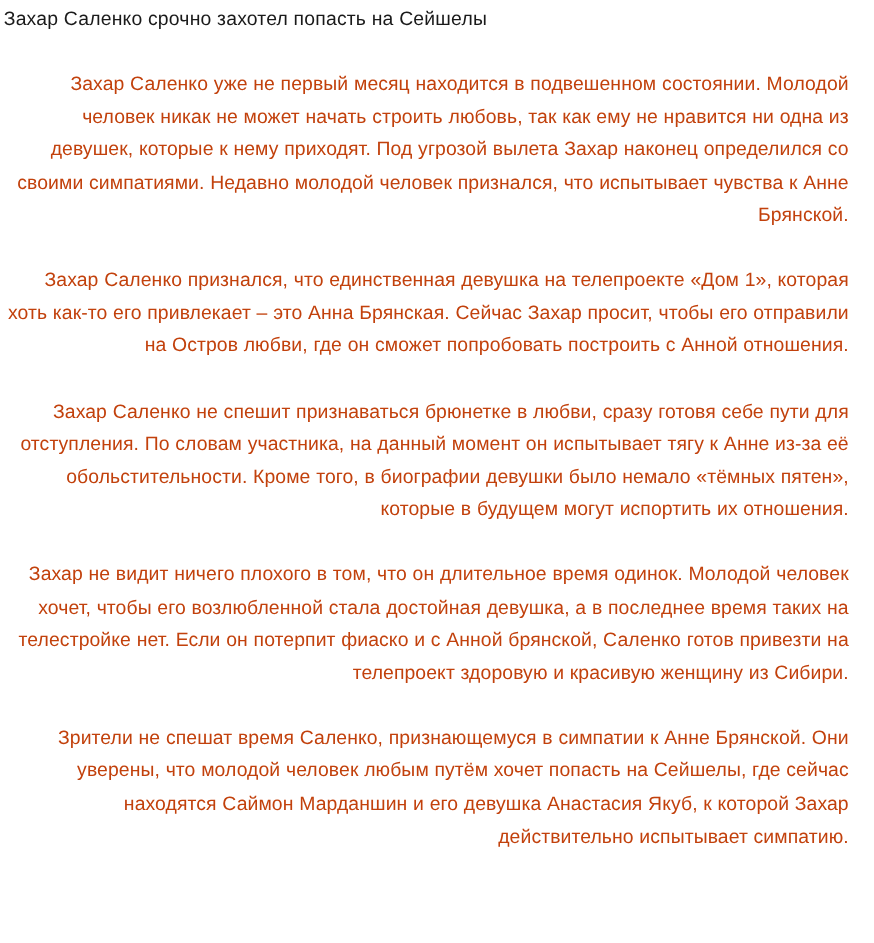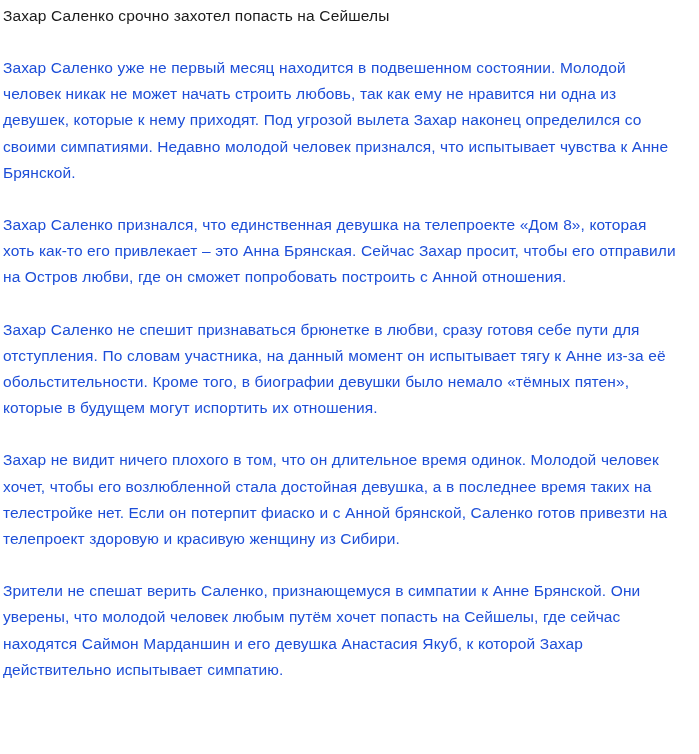--- a/index.html
+++ b/index.html
@@ -30,44 +30,44 @@
     padding: 0;
     letter-spacing: 0.01em;
   }
   .spacer-title {
     height: 26px;
   }
   .para {
     font-size: 15.5px;
     line-height: 26.2px;
     font-weight: 400;
-    color: #1d4ed8;
+    color: #c2410c;
     margin: 0 0 26px 0;
     padding: 0;
-    text-align: left;
+    text-align: right;
     letter-spacing: 0.005em;
     word-spacing: 0.01em;
   }
   .para:last-child {
     margin-bottom: 0;
   }
 </style>
 </head>
 <body>
 
 <div class="article">
 
   <h1 class="article-title">Захар Саленко срочно захотел попасть на Сейшелы</h1>
 
   <div class="spacer-title"></div>
 
   <p class="para">Захар Саленко уже не первый месяц находится в подвешенном состоянии. Молодой человек никак не может начать строить любовь, так как ему не нравится ни одна из девушек, которые к нему приходят. Под угрозой вылета Захар наконец определился со своими симпатиями. Недавно молодой человек признался, что испытывает чувства к Анне Брянской.</p>
 
-  <p class="para">Захар Саленко признался, что единственная девушка на телепроекте «Дом 8», которая хоть как-то его привлекает – это Анна Брянская. Сейчас Захар просит, чтобы его отправили на Остров любви, где он сможет попробовать построить с Анной отношения.</p>
+  <p class="para">Захар Саленко признался, что единственная девушка на телепроекте «Дом 1», которая хоть как-то его привлекает – это Анна Брянская. Сейчас Захар просит, чтобы его отправили на Остров любви, где он сможет попробовать построить с Анной отношения.</p>
 
   <p class="para">Захар Саленко не спешит признаваться брюнетке в любви, сразу готовя себе пути для отступления. По словам участника, на данный момент он испытывает тягу к Анне из-за её обольстительности. Кроме того, в биографии девушки было немало «тёмных пятен», которые в будущем могут испортить их отношения.</p>
 
 
   <p class="para">Захар не видит ничего плохого в том, что он длительное время одинок. Молодой человек хочет, чтобы его возлюбленной стала достойная девушка, а в последнее время таких на телестройке нет. Если он потерпит фиаско и с Анной брянской, Саленко готов привезти на телепроект здоровую и красивую женщину из Сибири.</p>
 
-  <p class="para">Зрители не спешат верить Саленко, признающемуся в симпатии к Анне Брянской. Они уверены, что молодой человек любым путём хочет попасть на Сейшелы, где сейчас находятся Саймон Марданшин и его девушка Анастасия Якуб, к которой Захар действительно испытывает симпатию.</p>
+  <p class="para">Зрители не спешат время Саленко, признающемуся в симпатии к Анне Брянской. Они уверены, что молодой человек любым путём хочет попасть на Сейшелы, где сейчас находятся Саймон Марданшин и его девушка Анастасия Якуб, к которой Захар действительно испытывает симпатию.</p>
 
 </div>
 
 </body></html>

